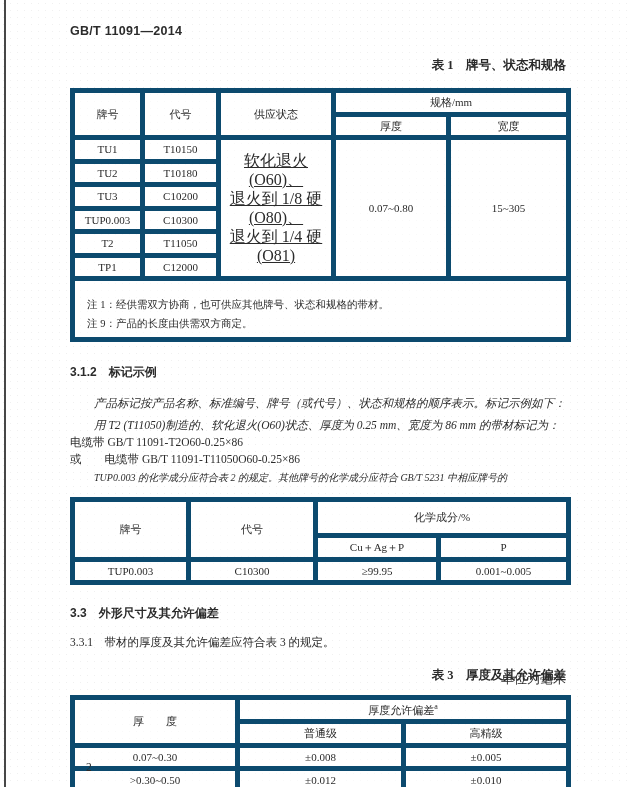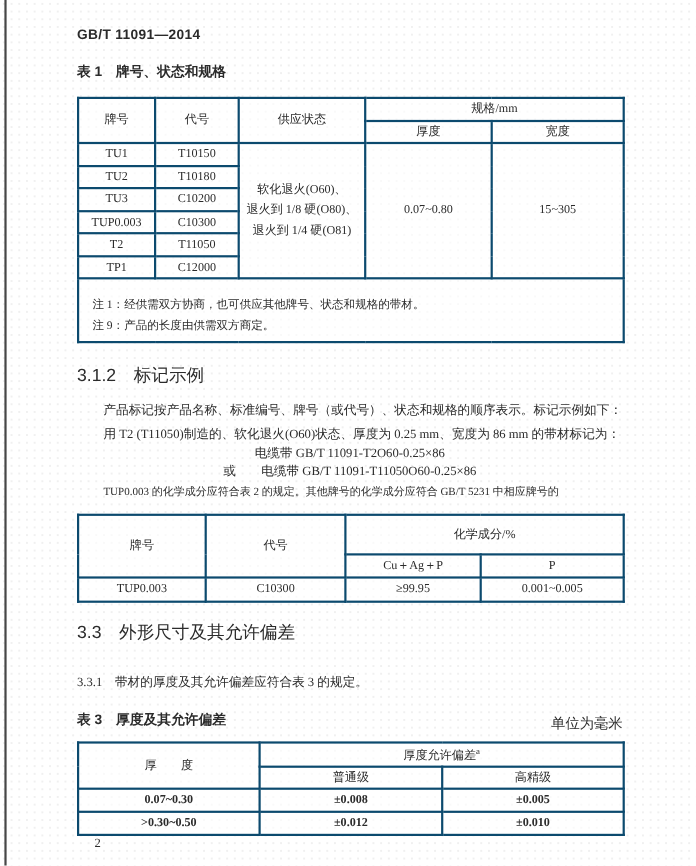--- a/index.html
+++ b/index.html
@@ -13,60 +13,60 @@
     content:""; position:absolute; inset:0; pointer-events:none;
     background-image: radial-gradient(#e3e3e3 0.7px, rgba(0,0,0,0) 0.8px);
     background-size:7px 7px; opacity:.55;
   }
   .edge-line { position:absolute; left:4px; top:0; bottom:0; width:2px; background:#474747; }
   .content { position:relative; margin-left:70px; width:496px; }
 
   .doc-number { padding-top:23px; font-weight:bold; font-size:12.5px; line-height:16px;
     font-family:"Liberation Sans","DejaVu Sans",sans-serif; letter-spacing:.3px; }
 
-  .tbl-title { margin-top:18px; text-align:left; font-weight:bold; font-size:12.5px; line-height:16px;
-    font-family:Liberation Sans, sans-serif; }
+  .tbl-title { margin-top:18px; text-align:right; font-weight:bold; font-size:12.5px; line-height:16px;
+    font-family:Liberation Serif, serif; }
 
   table { border-collapse:collapse; width:496px; table-layout:fixed; background:rgba(255,255,255,.6); }
   .t1 { margin-top:15px; }
-  td, th { border:2px solid #0c4a6e; text-align:center; vertical-align:middle;
+  td, th { border:5px solid #0c4a6e; text-align:center; vertical-align:middle;
            font-size:11px; font-weight:normal; line-height:1.5; padding:1px 2px; }
   table { border:2px solid #2e2e2e; }
   .t1 .hr1 td { height:17px; }
   .t1 .hr2 td { height:20px;margin-left:48px; }
   .t1 .dr td  { height:19px; }
-  .supply-lines { font-size:11px; line-height:19px; }
+  .supply-lines { font-size:16px; line-height:19px;text-decoration:underline; }
   .notes-cell { text-align:left; padding:14px 6px 4px 12px; font-size:10.5px; line-height:19px; }
 
-  .sec-heading { margin-top:22px; font-weight:normal; font-size:16px; line-height:16px;
+  .sec-heading { margin-top:22px; font-weight:bold; font-size:12px; line-height:16px;
     font-family:"Liberation Sans","DejaVu Sans",sans-serif; }
   .body-line { font-size:11.5px; line-height:18px; white-space:nowrap; }
-  .indent { text-indent:24px; }
+  .indent { text-indent:24px;font-style:italic; }
   .mt14 { margin-top:14px; }
   .mt4  { margin-top:4px; }
-  .center-line { text-align:center; font-size:11.5px; line-height:17px; }
+  .center-line { text-align:left; font-size:11.5px; line-height:17px; }
 
   .p32 { margin-top:0; font-size:10px; line-height:19px; }
 
   .t2-title { margin-top:10px; }
   .t2 { margin-top:10px; }
   .t2 .hr1 td { height:36px; }
   .t2 .hr2 td { height:20px; }
   .t2 .dr td  { height:22px; }
 
   .h33 { margin-top:20px; }
-  .p331 { margin-top:28px; font-size:11.5px; line-height:18px; }
+  .p331 { margin-top:12px; font-size:11.5px; line-height:18px; }
 
   .t3-titlebar { margin-top:16px; position:relative; height:16px; }
   .t3-titlebar .unit { position:absolute; right:0; top:3px; font-size:13px; font-weight:normal;
     font-family:"Liberation Serif","DejaVu Serif",serif; }
   .t3 { margin-top:12px; }
   .t3 .hr1 td { height:20px; }
   .t3 .hr2 td { height:18px; }
-  .t3 .dr td  { height:21px;font-weight:bold; }
+  .t3 .dr td  { height:21px; }
   sup { font-size:8px; }
 
   .page-num { position:absolute; left:86px; top:761px; font-size:11.5px; }
 </style>
 </head>
 <body>
 
 <div class="edge-line"></div>
 
 <div class="content">

